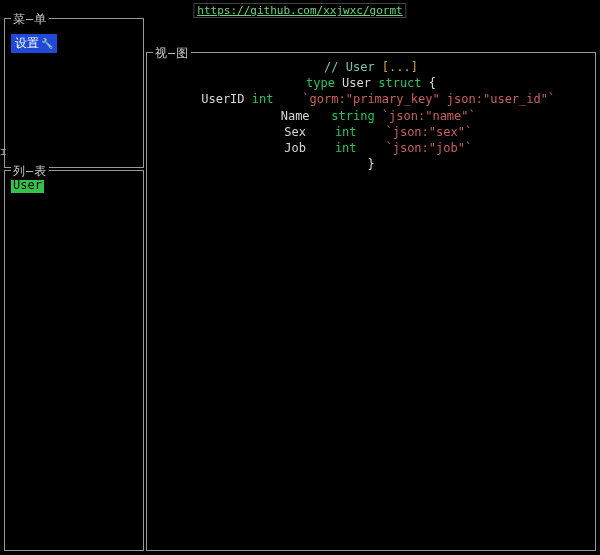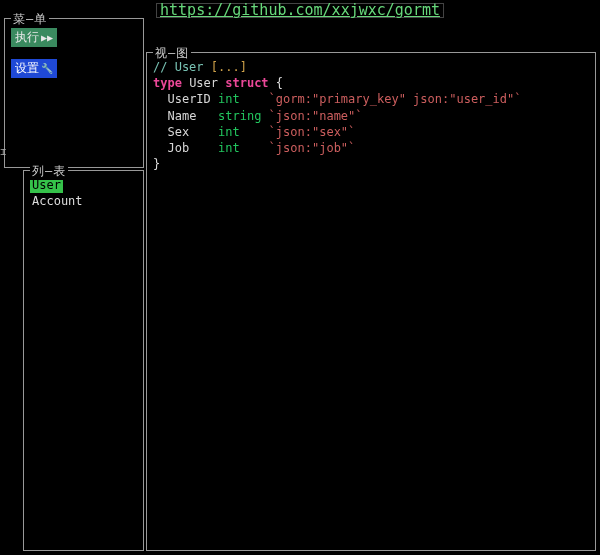--- a/index.html
+++ b/index.html
@@ -13,21 +13,21 @@
     overflow: hidden;
     position: relative;
   }
   .url-bar {
     position: absolute;
     top: 3px;
     left: 50%;
     transform: translateX(-50%);
     color: #67d87b;
     text-decoration: underline;
-    font-size: 15px;
+    font-size: 11px;
     border: 1px solid #444;
     padding: 0 3px;
     line-height: 13px;
   }
   .layout {
     position: absolute;
     top: 18px;
     left: 4px;
     right: 4px;
     bottom: 4px;
@@ -46,21 +46,21 @@
     position: absolute;
     top: -8px;
     left: 6px;
     background: #000;
     color: #ccc;
     padding: 0 2px;
     font-size: 12px;
     letter-spacing: 1px;
   }
   .menu-panel { grid-column: 1; grid-row: 1; }
-  .list-panel { grid-column: 1; grid-row: 2; margin-left: 19px; }
+  .list-panel { grid-column: 1; grid-row: 2; }
   .view-panel { grid-column: 2; grid-row: 1 / span 2; margin-top: 34px; }
 
   .menu-item {
     display: inline-flex;
     align-items: center;
     gap: 2px;
     padding: 1px 4px;
     margin: 3px 0;
     font-size: 12px;
     cursor: pointer;
@@ -86,23 +86,24 @@
   .list-item.selected {
     background: #35c24a;
     color: #000;
     display: inline-block;
   }
   .code {
     font-size: 12px;
     line-height: 1.35;
     white-space: pre;
     color: #ddd;
+    text-align: center;
   }
   .c-comment { color: #78c2b3; }
-  .c-keyword { color: #ec4899; font-weight: bold; }
+  .c-keyword { color: #22c55e; }
   .c-ident   { color: #d7d7d7; }
   .c-type    { color: #22c55e; }
   .c-tag     { color: #cc5e5e; }
   .c-ellipsis{ color: #cfa24a; }
   .brace     { color: #ddd; }
 
   .cursor-mark {
     position: absolute;
     left: 0px;
     top: 146px;
@@ -112,38 +113,32 @@
 </style>
 </head>
 <body>
 
 <a class="url-bar">https://github.com/xxjwxc/gormt</a>
 
 <div class="layout">
 
   <div class="panel menu-panel">
     <span class="panel-title">菜—单</span>
-    <div>
-      <span class="menu-item run">
-        <span>执行</span>
-        <span class="icon">▶▶</span>
-      </span>
-    </div>
     <div style="height:6px"></div>
     <div>
       <span class="menu-item settings">
         <span>设置</span>
         <span class="icon">🔧</span>
       </span>
     </div>
   </div>
 
   <div class="panel list-panel">
     <span class="panel-title">列—表</span>
-    <div id="list-container"><div class="list-item selected">User</div><div class="list-item">Account</div></div>
+    <div id="list-container"><div class="list-item selected">User</div></div>
   </div>
 
   <div class="panel view-panel">
     <span class="panel-title">视—图</span>
     <div class="code" id="code-block"><div><span class="c-comment">// User </span><span class="c-ellipsis">[...]</span></div><div><span class="c-keyword">type </span><span class="c-ident">User </span><span class="c-keyword">struct </span><span class="brace">{</span></div><div>  <span class="c-ident">UserID </span><span class="c-type">int    </span><span class="c-tag">`gorm:"primary_key" json:"user_id"`</span></div><div>  <span class="c-ident">Name   </span><span class="c-type">string </span><span class="c-tag">`json:"name"`</span></div><div>  <span class="c-ident">Sex    </span><span class="c-type">int    </span><span class="c-tag">`json:"sex"`</span></div><div>  <span class="c-ident">Job    </span><span class="c-type">int    </span><span class="c-tag">`json:"job"`</span></div><div><span class="brace">}</span></div></div>
   </div>
 
 </div>
 
 <span class="cursor-mark">⌶</span>

